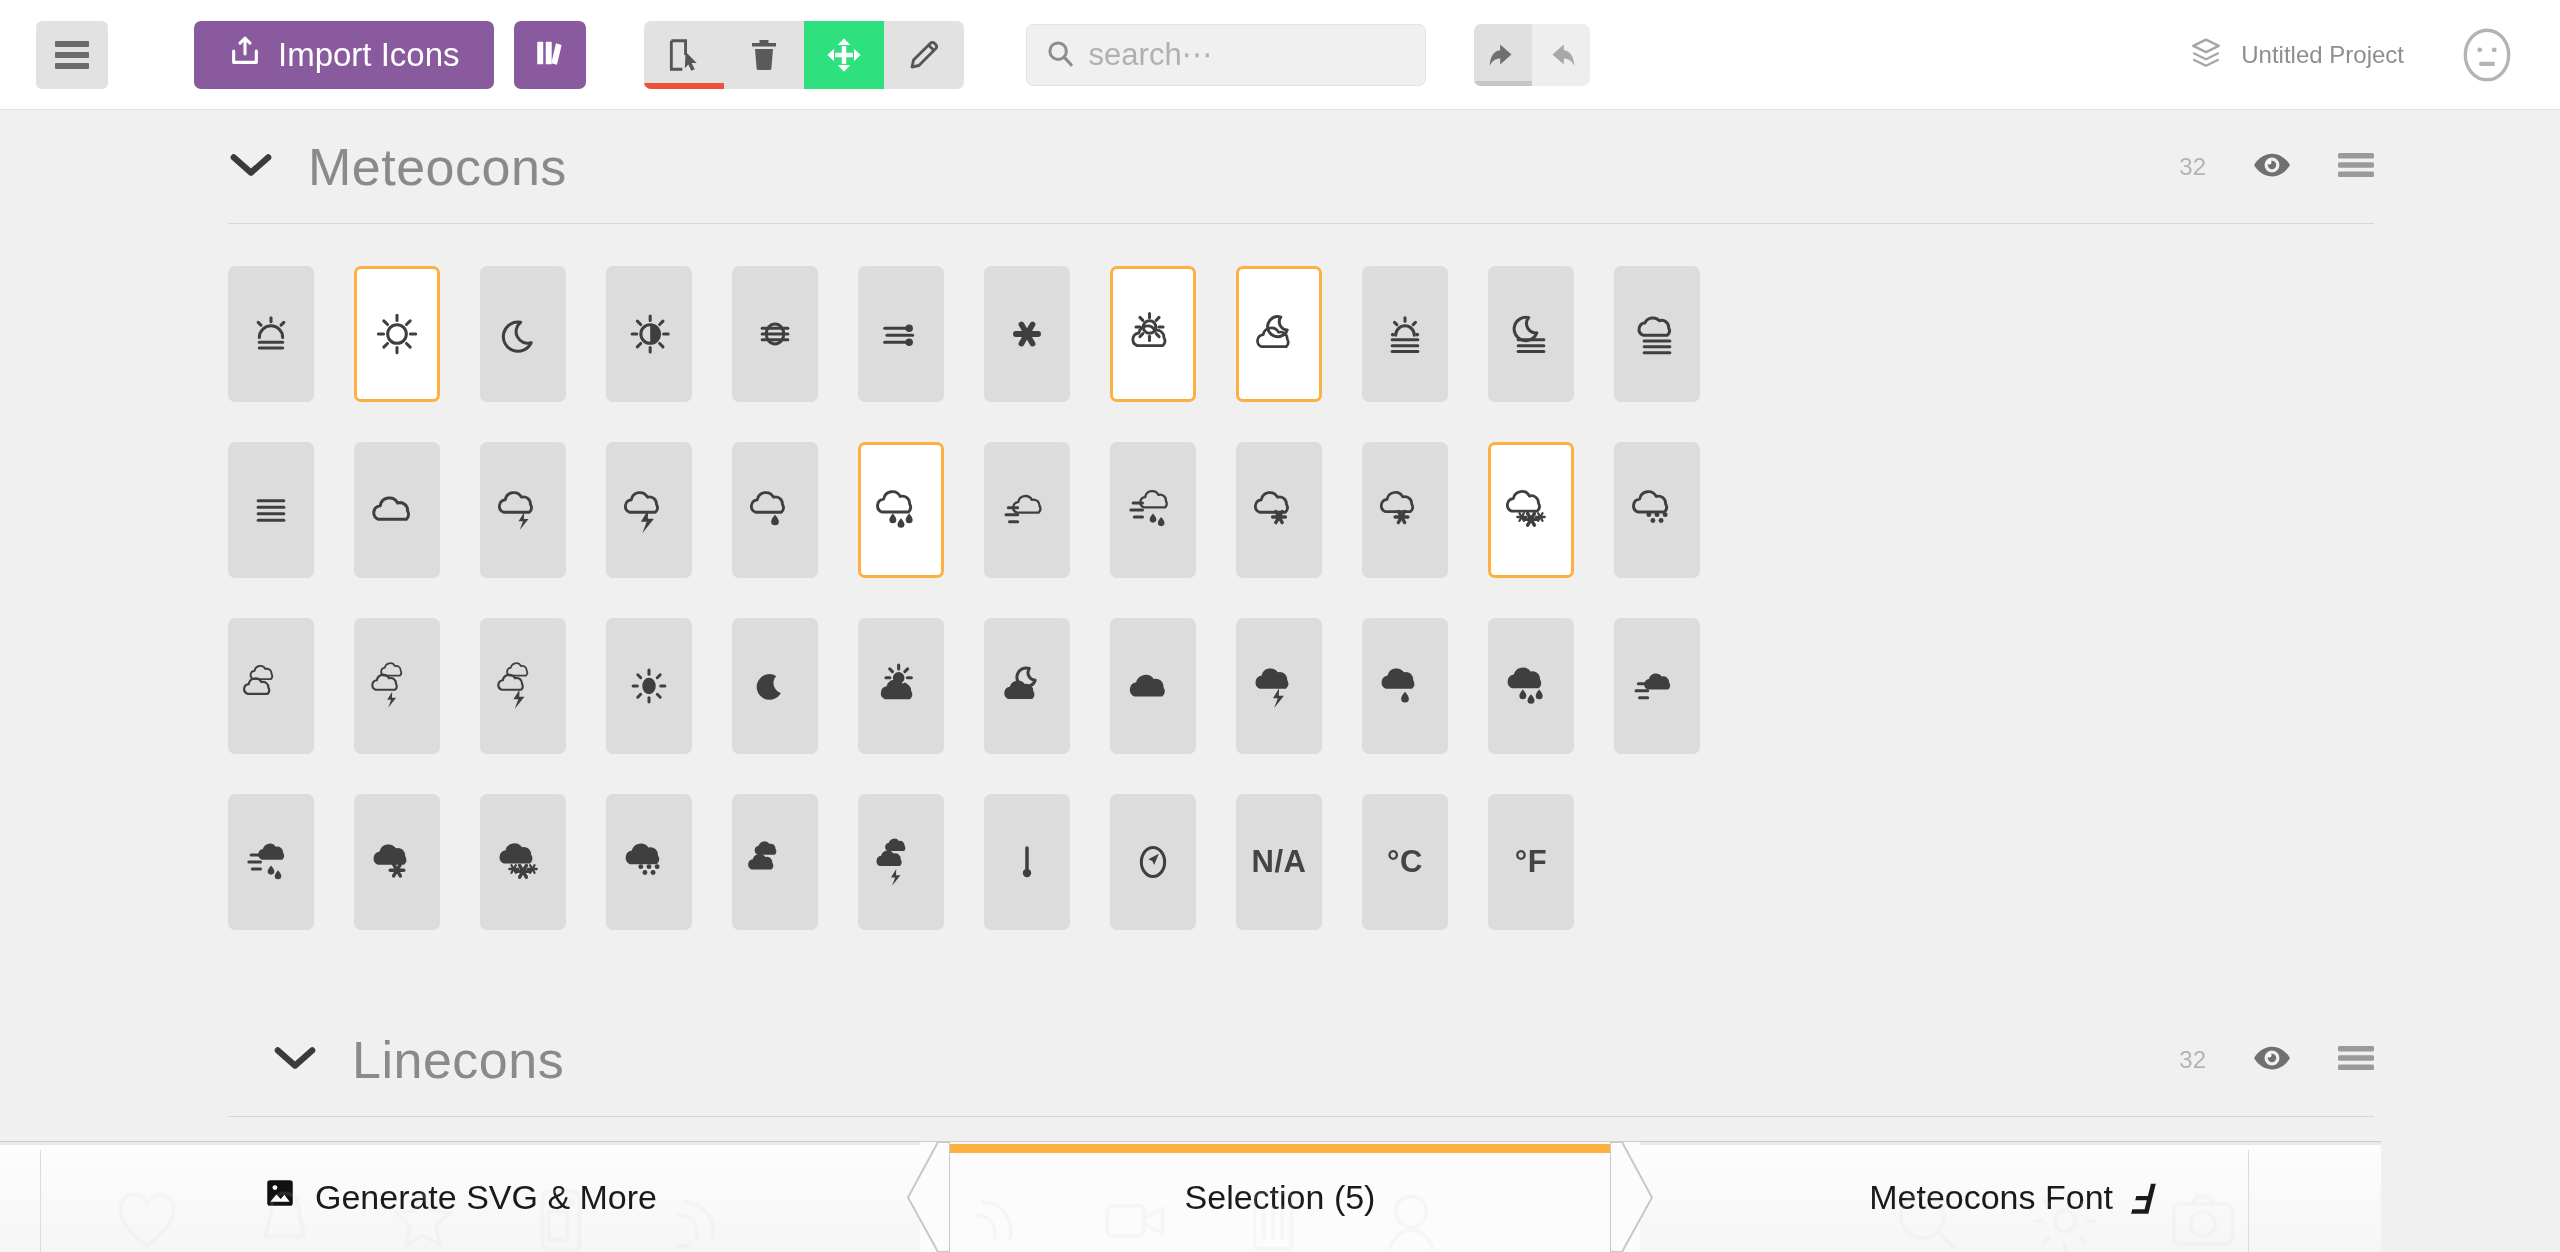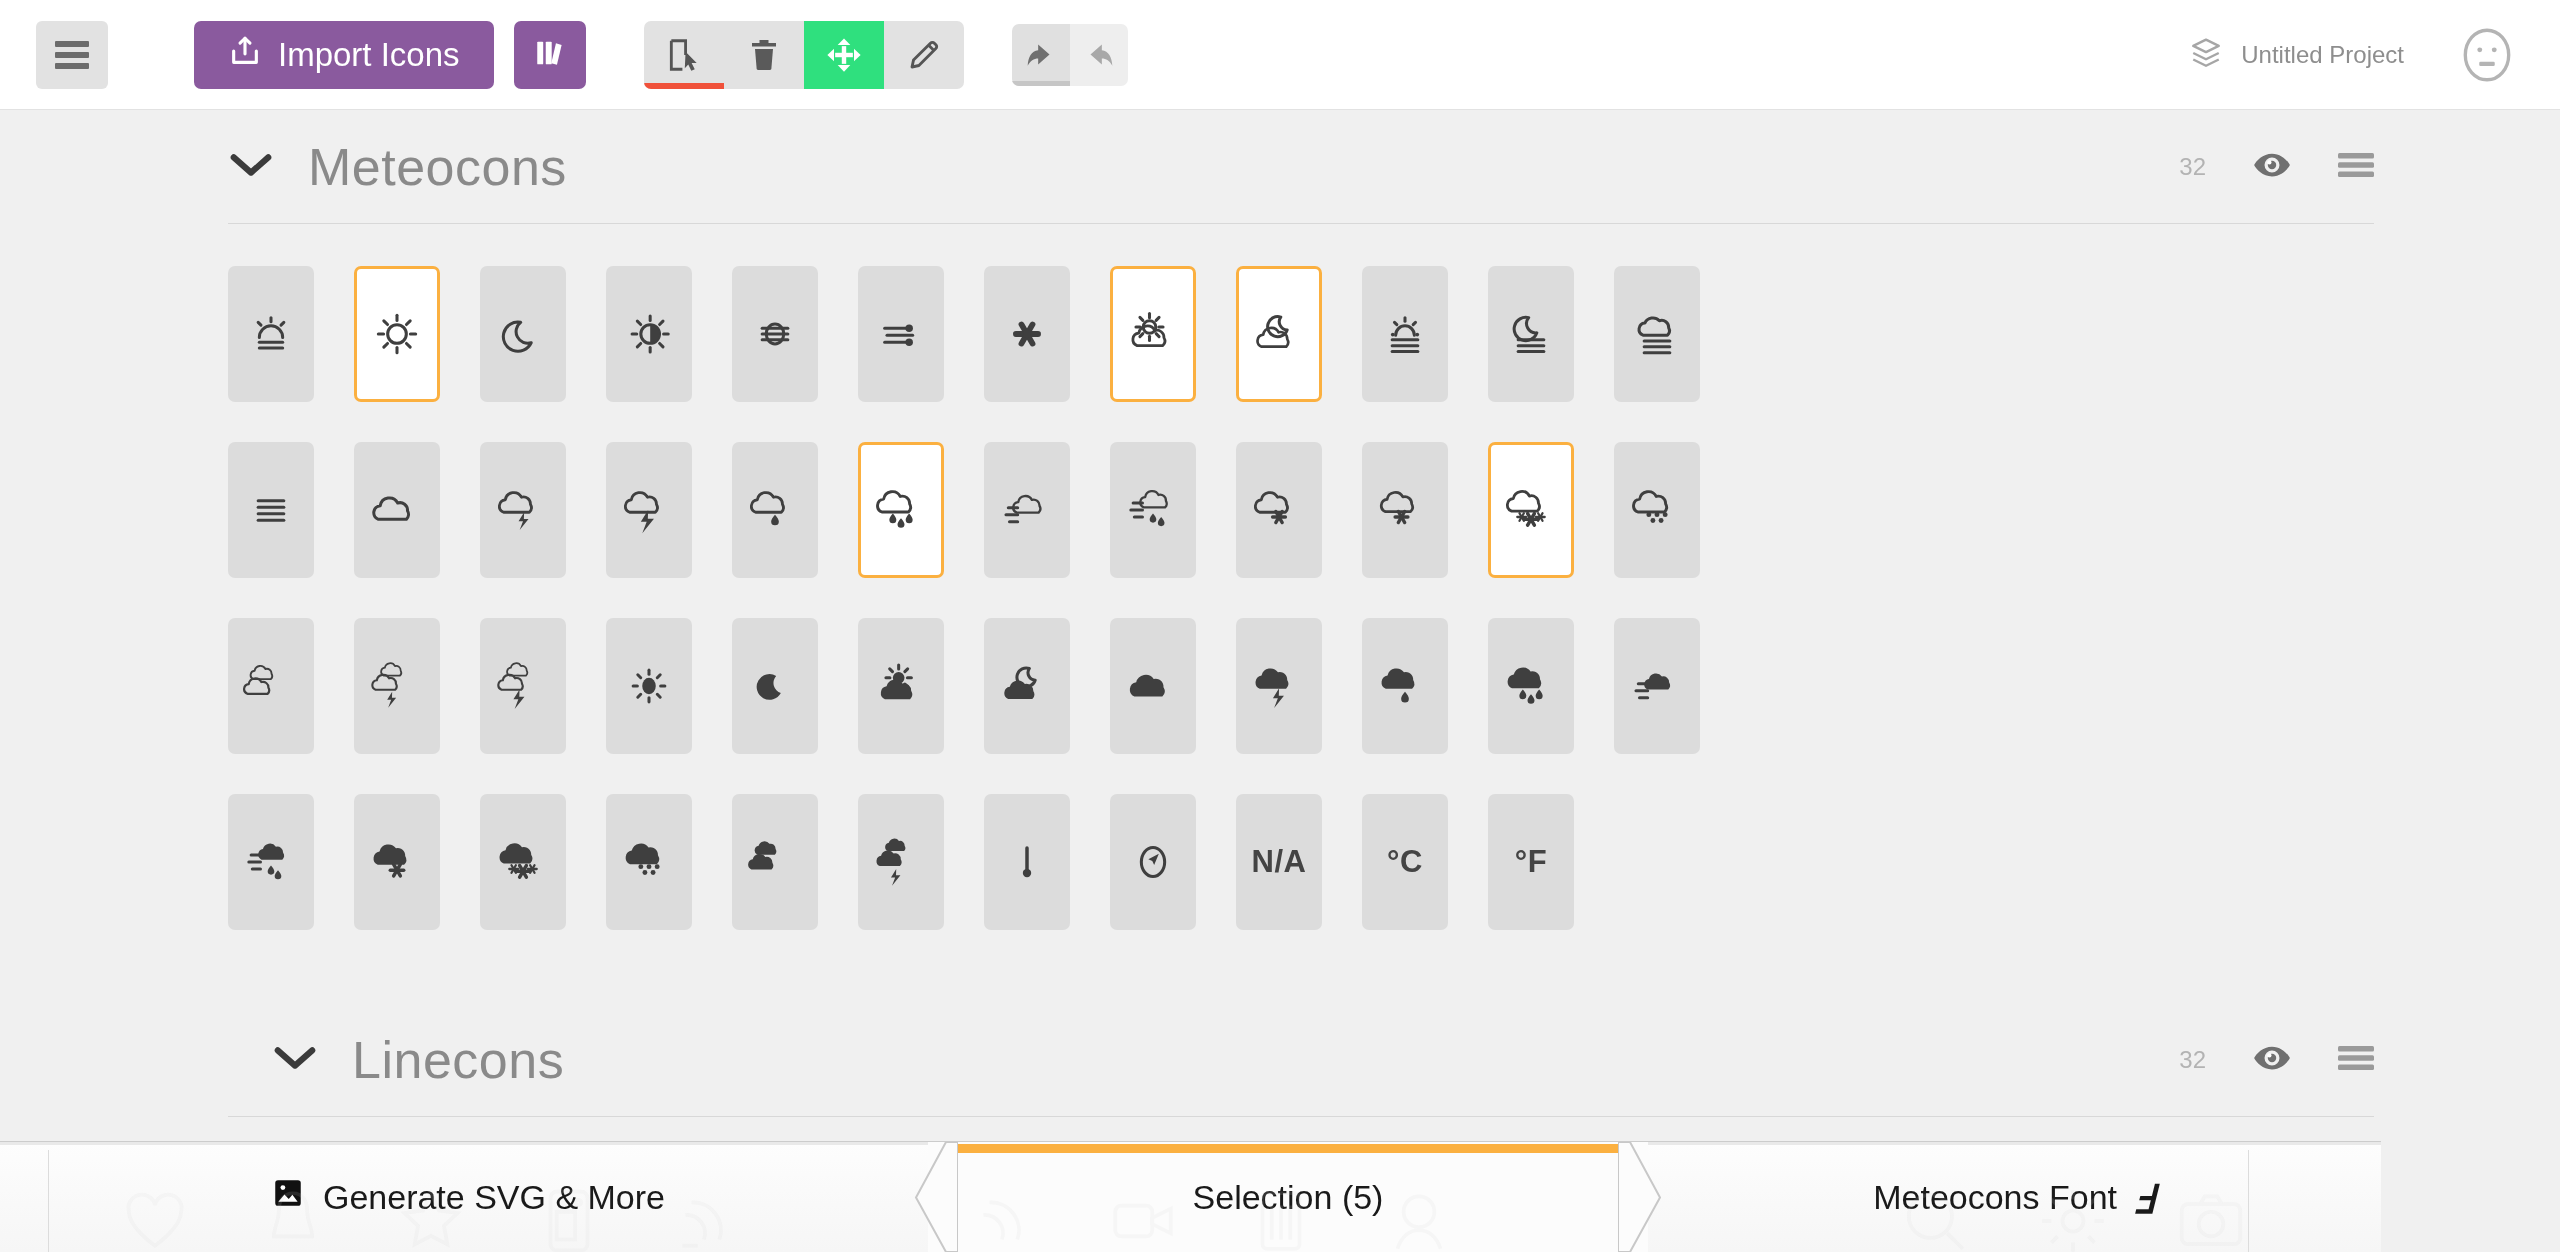--- a/index.html
+++ b/index.html
@@ -106,21 +106,21 @@
   .cell svg{ display:block; }
   .cell .txt{ font-size:31px; color:#444; font-weight:600; letter-spacing:.5px; }
 
   #linecons-header{ margin-top:74px;margin-left:44px; }
 
   
   #bottombar{
     position:absolute; bottom:0; left:0; width:2381px; height:111px;
     background:linear-gradient(#fdfdfd,#f6f6f6);
     border-top:1px solid #ccc;
-    display:flex; align-items:stretch; overflow:hidden;padding-left:8px;
+    display:flex; align-items:stretch; overflow:hidden;
   }
   #bottombar:before{
     content:''; position:absolute; left:0; right:0; top:0; height:3px;
     background:#e9e9e9;
   }
   .bb-seg{
     position:relative; display:flex; align-items:center; justify-content:center;
     font-size:34px; color:#1a1a1a; cursor:pointer; gap:18px;
   }
   #bb-left{ width:920px; border-right:none; }
@@ -206,20 +206,29 @@
       </svg>
     </div>
     <div class="tool">
       <svg width="36" height="36" viewBox="0 0 24 24" fill="none" stroke="#555" stroke-width="1.9" stroke-linejoin="round">
         <path d="M4 20l1-4.6L16.3 4.1a1.8 1.8 0 0 1 2.6 0l1 1a1.8 1.8 0 0 1 0 2.6L8.6 19z"></path>
         <path d="M15 5.4l3.6 3.6"></path>
       </svg>
     </div>
   </div>
 
+  <div id="search-wrap">
+    <span>
+      <svg width="30" height="30" viewBox="0 0 24 24" fill="none" stroke="#8d8d8d" stroke-width="2.4" stroke-linecap="round">
+        <circle cx="10.5" cy="10.5" r="6.6"></circle>
+          <path d="M15.5 15.5L21 21.5"></path>
+      </svg>
+    </span>
+    <input id="search-input" type="text" placeholder="search⋯" style="">
+  </div>
 
   <div class="undo-group">
     <div class="undo-btn darker">
       <svg width="34" height="34" viewBox="0 0 24 24" fill="#707070">
         <path d="M10 4.5v4.2C5.2 9.4 3 13.4 2.6 19.5c1.9-3.6 4.3-5.1 7.4-5.1v4.3L18 11.6z"></path>
       </svg>
     </div>
     <div class="undo-btn lighter">
       <svg width="34" height="34" viewBox="0 0 24 24" fill="#a8a8a8">
         <path d="M14 4.5v4.2c4.8.7 7 4.7 7.4 10.8-1.9-3.6-4.3-5.1-7.4-5.1v4.3L6 11.6z"></path>

